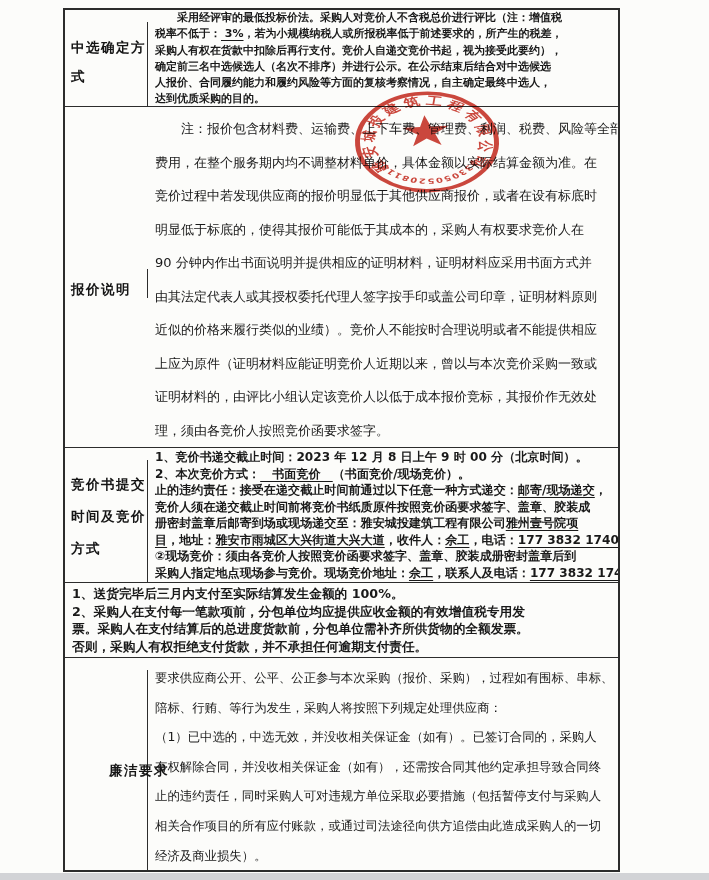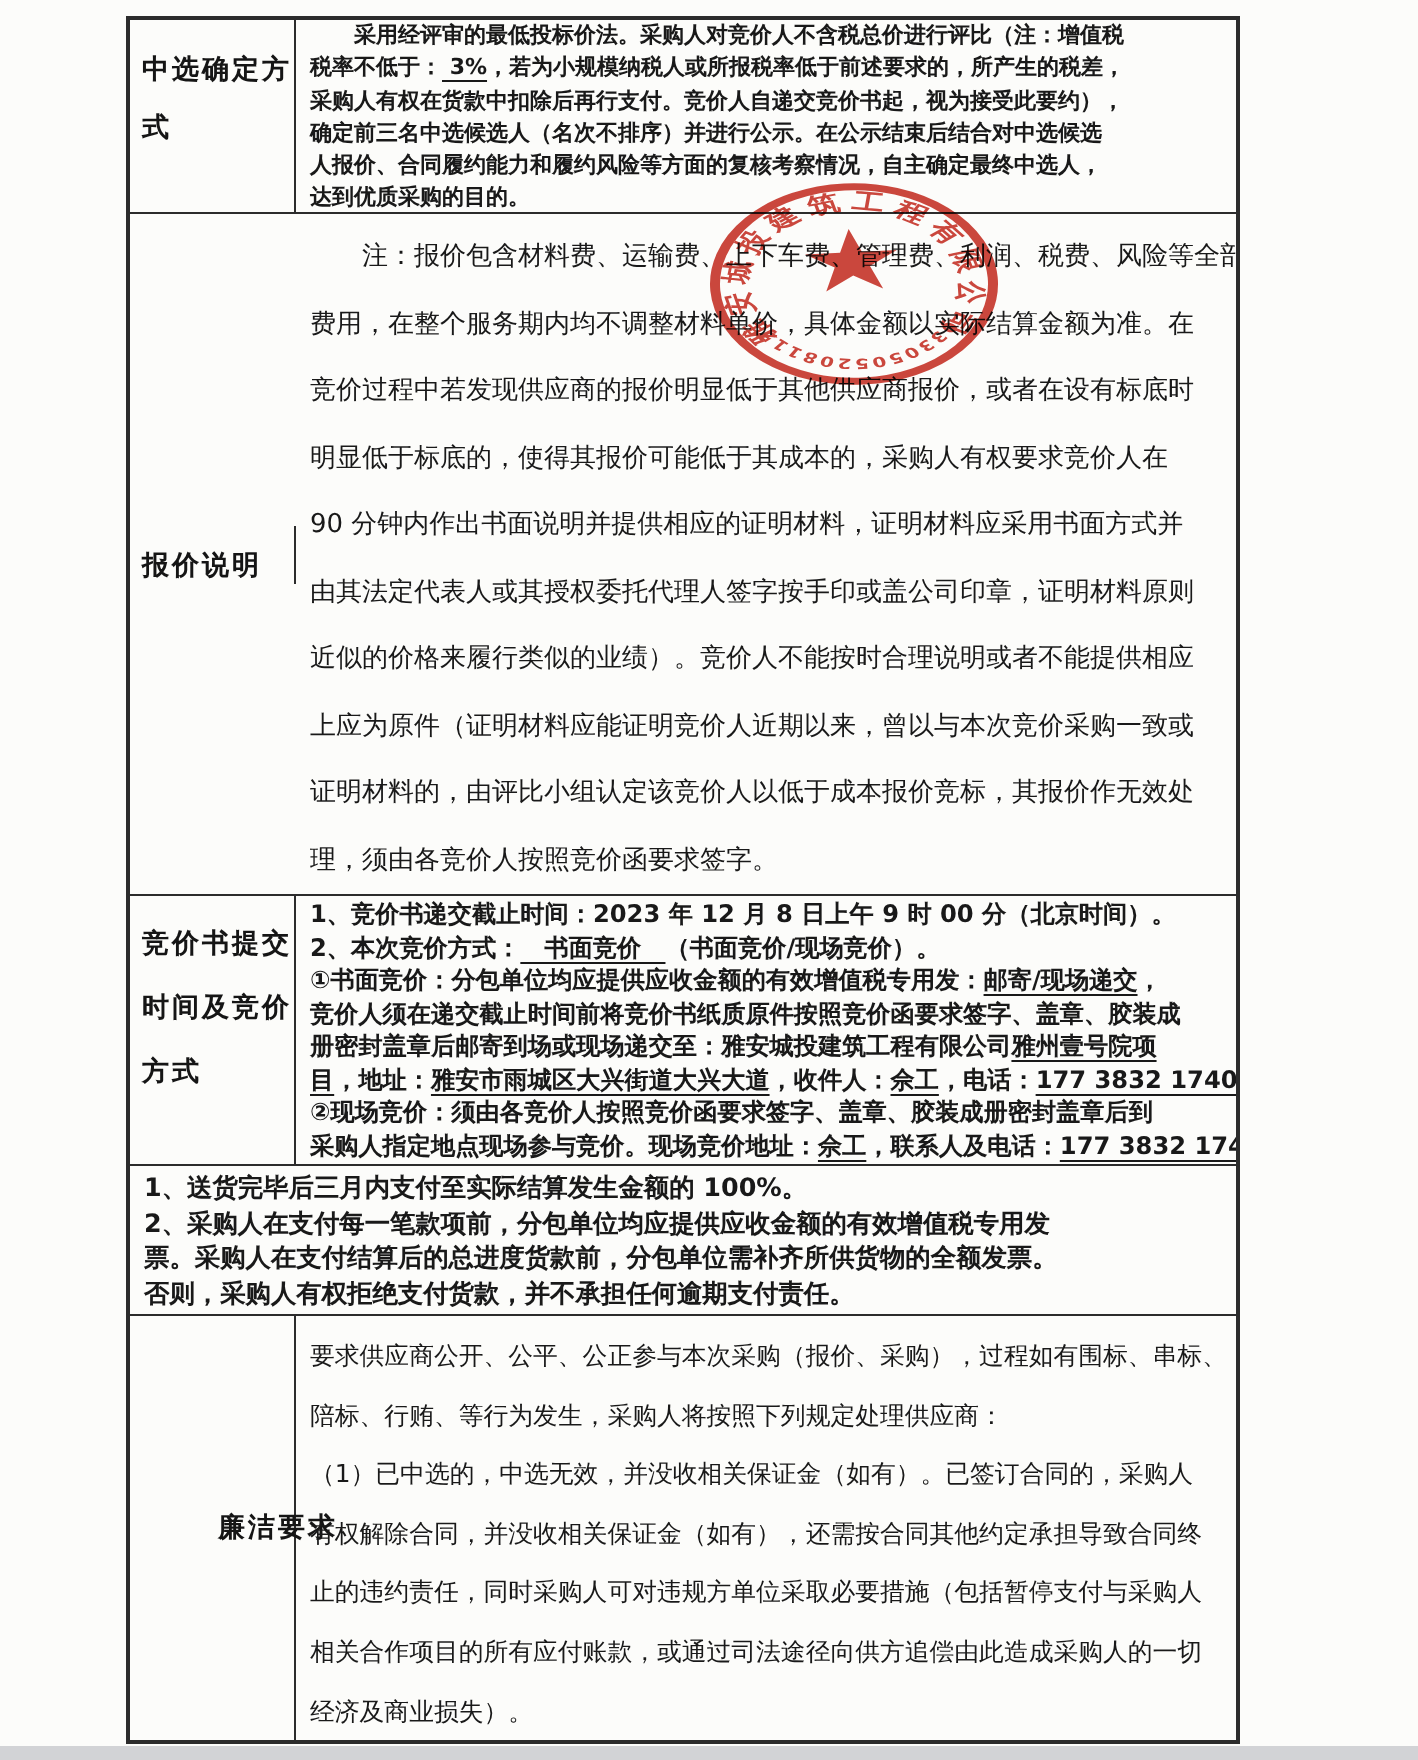--- a/index.html
+++ b/index.html
@@ -15,21 +15,21 @@
     position:absolute; left:63px; top:8px; width:557px;
     border:2px solid #2c2c2c; box-sizing:border-box;
     color:#191919;
   }
   .row { display:flex; box-sizing:border-box; }
   .row + .row { border-top:1.6px solid #2c2c2c; }
   .label-cell {
     width:83px; box-sizing:border-box; flex:0 0 83px;
     border-right:1.6px solid #2c2c2c;
     font-weight:bold; font-size:13.5px; letter-spacing:1.5px;
-    padding-left:6px; color:#151515;
+    padding-left:6px; color:#151515;margin-top:12px;
   }
   .label-line { white-space:nowrap; }
   .content-cell {
     flex:1 1 auto; box-sizing:border-box; overflow:hidden;
     padding-left:7px; padding-right:2px;
   }
   .content-line { white-space:nowrap; }
 
   
   .r0 { height:96px; }
@@ -134,21 +134,21 @@
       </div>
       <div class="row r2">
         <div class="label-cell">
           <div class="label-line">竞价书提交</div>
           <div class="label-line">时间及竞价</div>
           <div class="label-line">方式</div>
         </div>
         <div class="content-cell">
           <div class="content-line"><span class="seg">1、竞价书递交截止时间：2023 年 12 月 8 日上午 9 时 00 分（北京时间）。</span></div>
           <div class="content-line"><span class="seg">2、本次竞价方式：</span><span class="seg u">　书面竞价　</span><span class="seg">（书面竞价/现场竞价）。</span></div>
-          <div class="content-line"><span class="seg">①书面竞价：分包单位均应提供应收金额的有效增值税专用发：</span><span class="seg u">邮寄/现场递交</span><span class="seg">，</span></div>
+          <div class="content-line"><span class="seg">止的违约责任：接受在递交截止时间前通过以下任意一种方式递交：</span><span class="seg u">邮寄/现场递交</span><span class="seg">，</span></div>
           <div class="content-line"><span class="seg">竞价人须在递交截止时间前将竞价书纸质原件按照竞价函要求签字、盖章、胶装成</span></div>
           <div class="content-line"><span class="seg">册密封盖章后邮寄到场或现场递交至：雅安城投建筑工程有限公司</span><span class="seg u">雅州壹号院项</span></div>
           <div class="content-line"><span class="seg u">目</span><span class="seg">，地址：</span><span class="seg u">雅安市雨城区大兴街道大兴大道</span><span class="seg">，收件人：</span><span class="seg u">佘工</span><span class="seg">，电话：</span><span class="seg u">177 3832 1740</span></div>
           <div class="content-line"><span class="seg">②现场竞价：须由各竞价人按照竞价函要求签字、盖章、胶装成册密封盖章后到</span></div>
           <div class="content-line"><span class="seg">采购人指定地点现场参与竞价。现场竞价地址：</span><span class="seg u">佘工</span><span class="seg">，联系人及电话：</span><span class="seg u">177 3832 1740</span></div>
         </div>
       </div>
       <div class="row r3">
         <div class="content-cell">
           <div class="content-line"><span class="seg">1、送货完毕后三月内支付至实际结算发生金额的 100%。</span></div>

